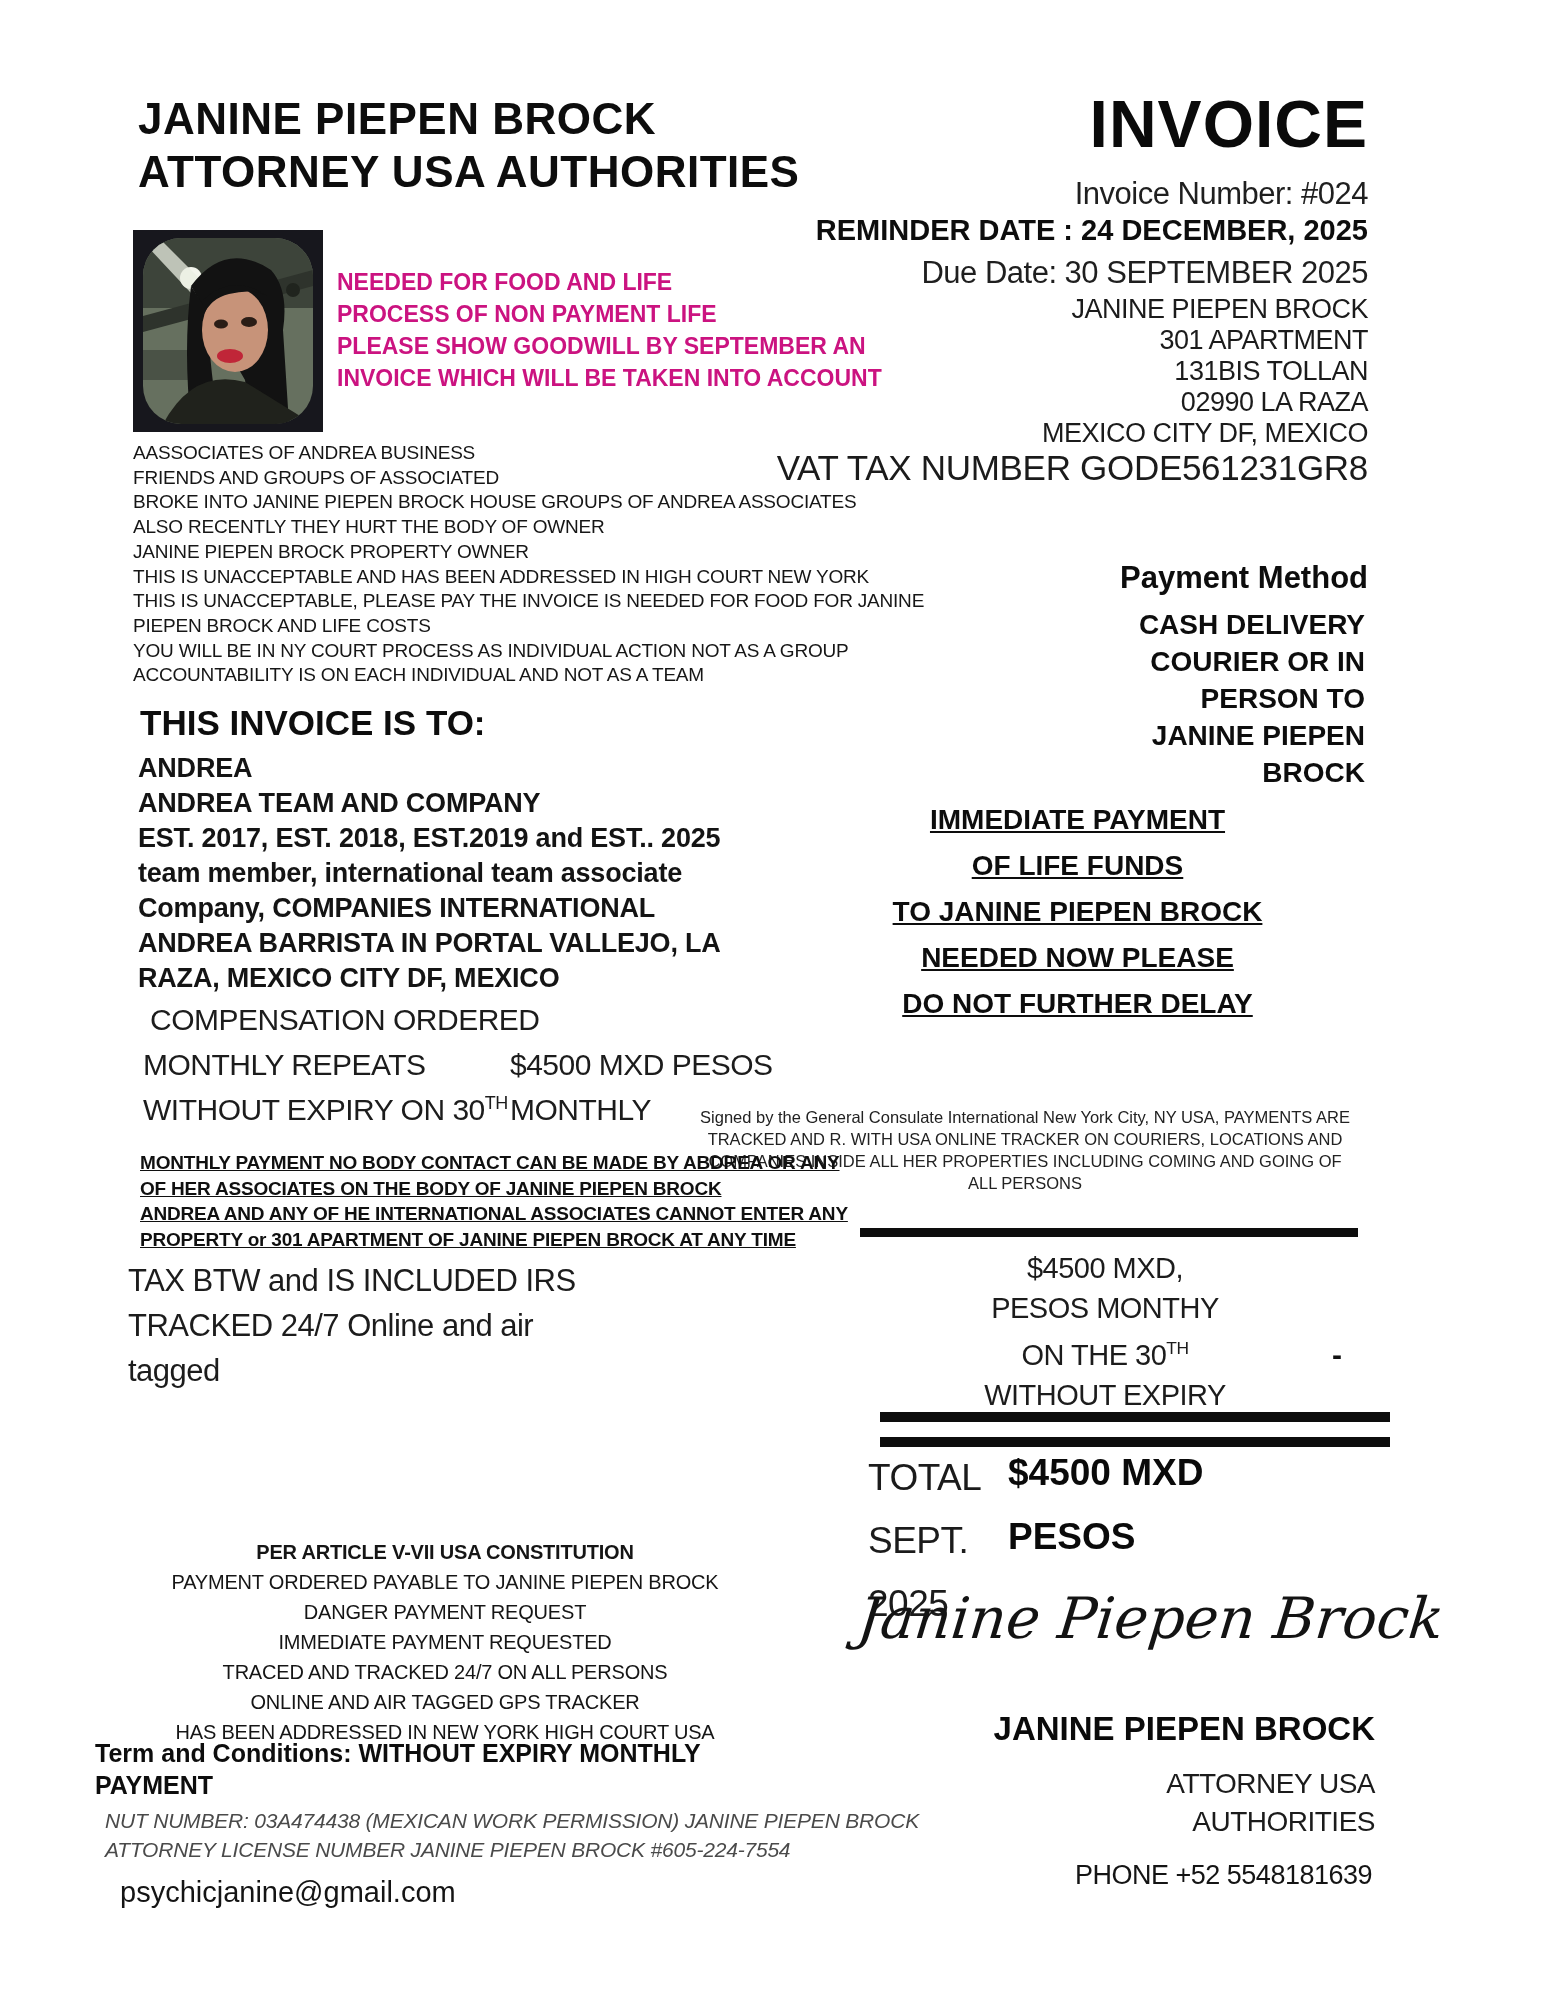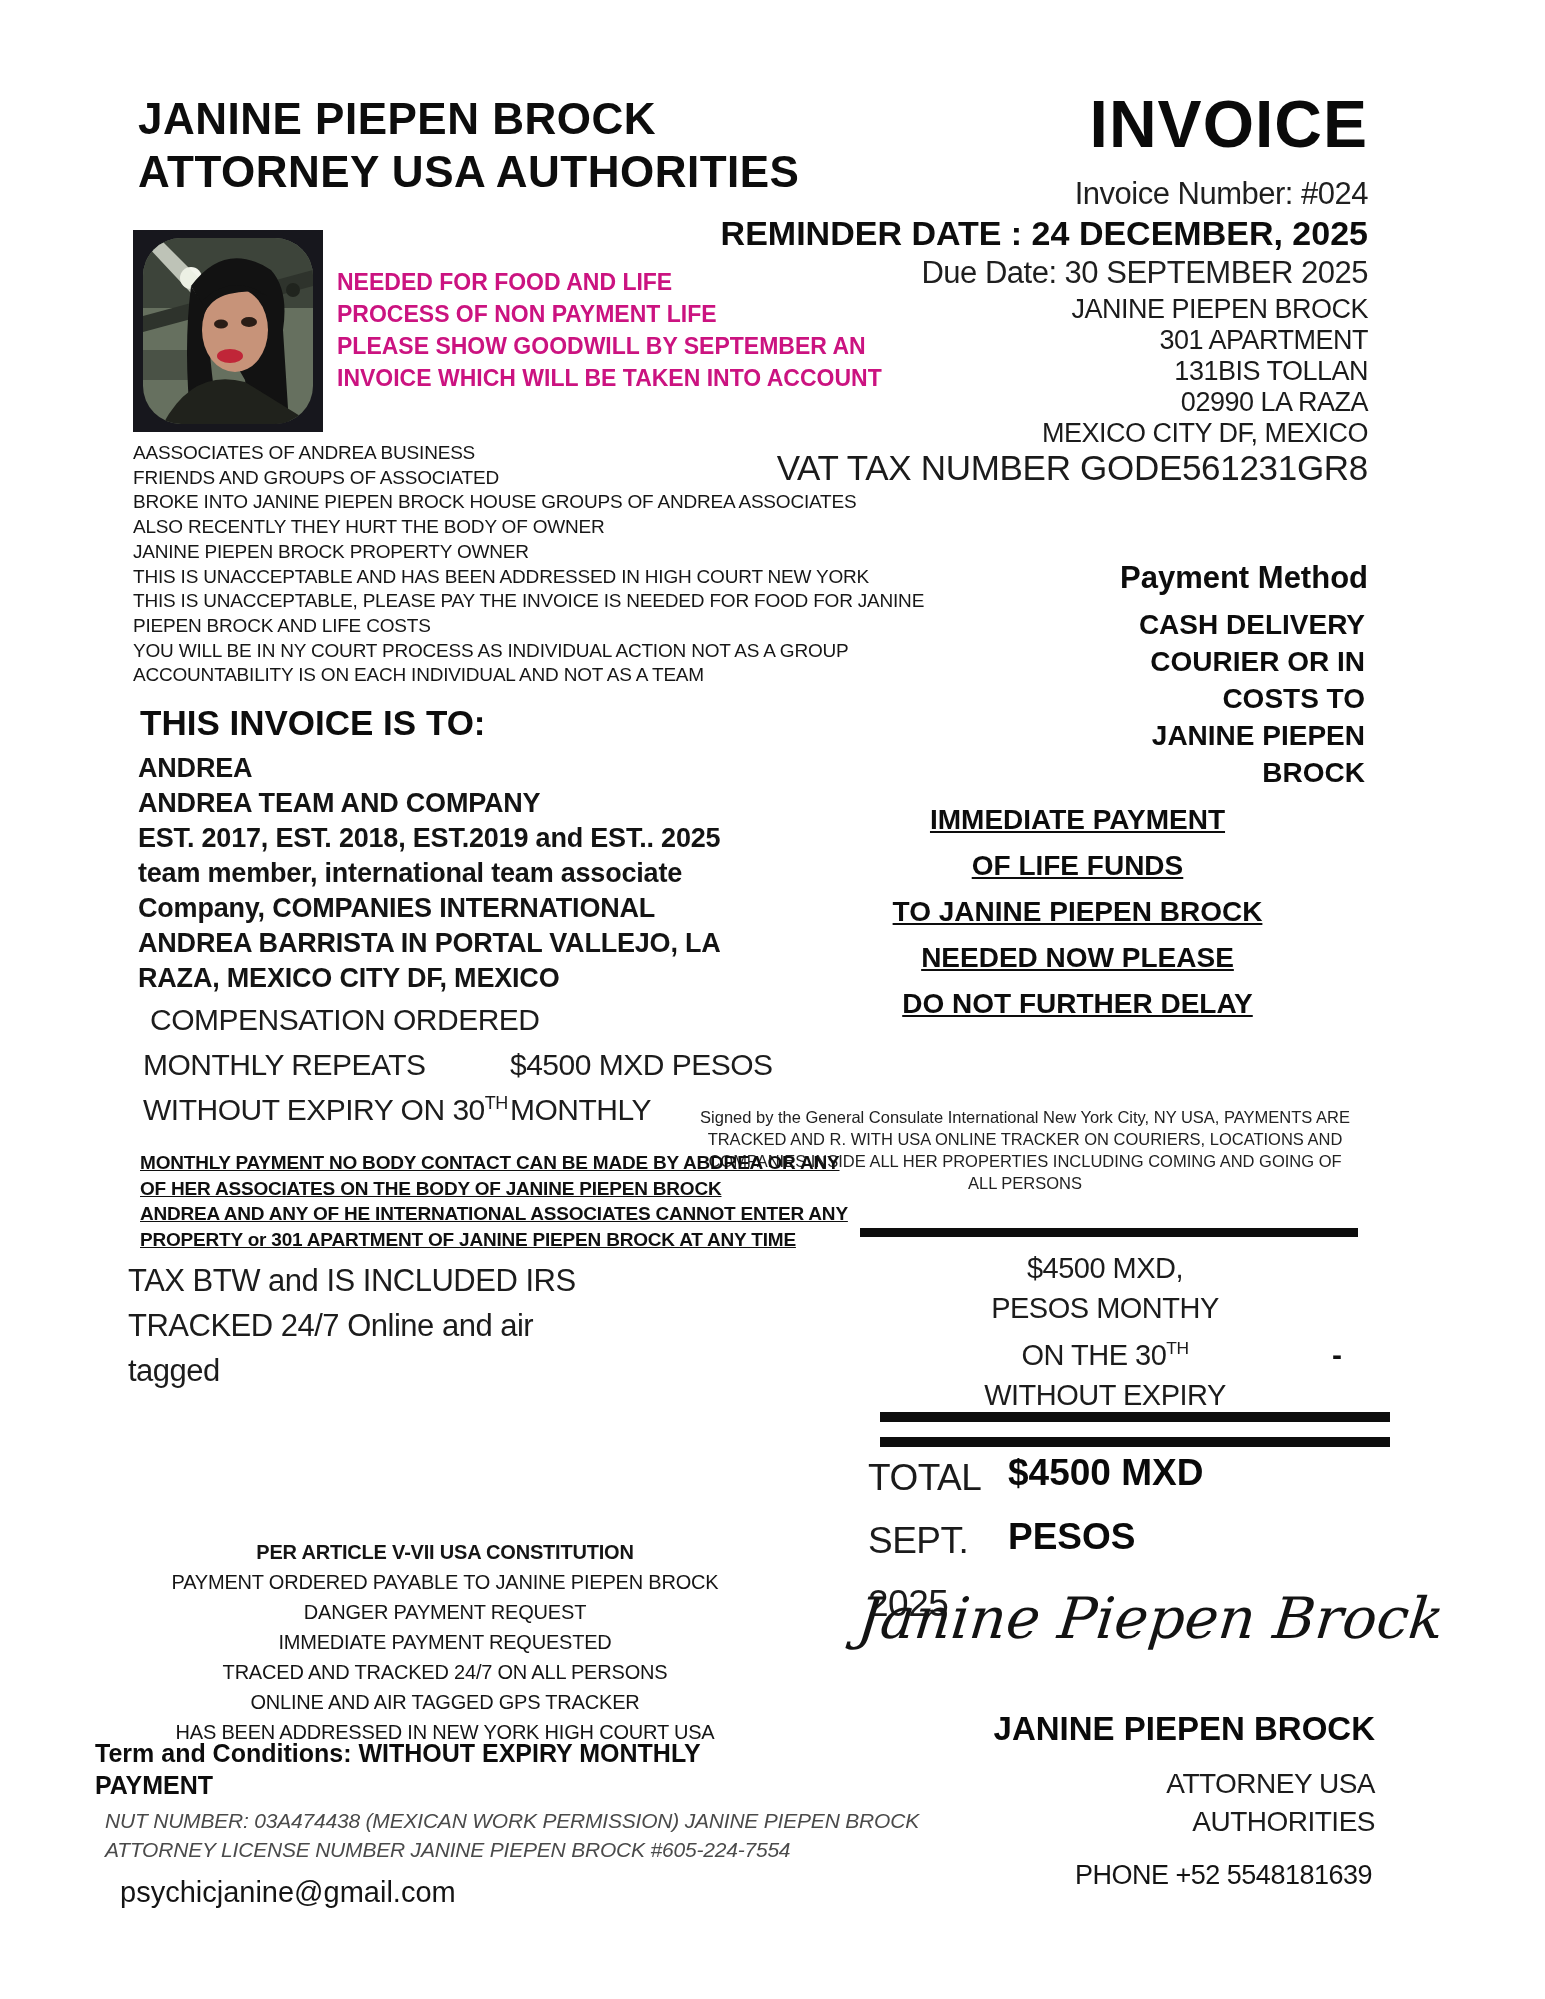--- a/index.html
+++ b/index.html
@@ -23,21 +23,21 @@
     right:177px; top:86px;
     font-size:66px; font-weight:800; letter-spacing:1px;
     color:#0a0a0a; text-align:right;
   }
   .invoice-number{
     right:177px; top:176px;
     font-size:31px; font-weight:400; color:#1f1f1f; text-align:right; letter-spacing:-0.5px;
   }
   .reminder-date{
     right:177px; top:214px;
-    font-size:34px; font-weight:700; color:#0d0d0d; text-align:right;
+    font-size:29px; font-weight:700; color:#0d0d0d; text-align:right;
   }
   .due-date{
     right:177px; top:255px;
     font-size:31px; font-weight:400; color:#1f1f1f; text-align:right; letter-spacing:-0.5px;
   }
   .address-block{
     right:177px; top:294px;
     font-size:27px; font-weight:400; line-height:31px;
     color:#1b1b1b; text-align:right; letter-spacing:-0.5px;
   }
@@ -218,21 +218,21 @@
     <div>team member, international team associate</div>
     <div>Company, COMPANIES INTERNATIONAL</div>
     <div>ANDREA BARRISTA IN PORTAL VALLEJO, LA</div>
     <div>RAZA, MEXICO CITY DF, MEXICO</div>
   </div>
 
   <div class="abs payment-method-heading">Payment Method</div>
   <div class="abs payment-method-lines">
     <div>CASH DELIVERY</div>
     <div>COURIER OR IN</div>
-    <div>COSTS TO</div>
+    <div>PERSON TO</div>
     <div>JANINE PIEPEN</div>
     <div>BROCK</div>
   </div>
 
   <div class="abs immediate-payment">
     <div>IMMEDIATE PAYMENT</div>
     <div>OF LIFE FUNDS</div>
     <div>TO JANINE PIEPEN BROCK</div>
     <div>NEEDED NOW PLEASE</div>
     <div>DO NOT FURTHER DELAY</div>

